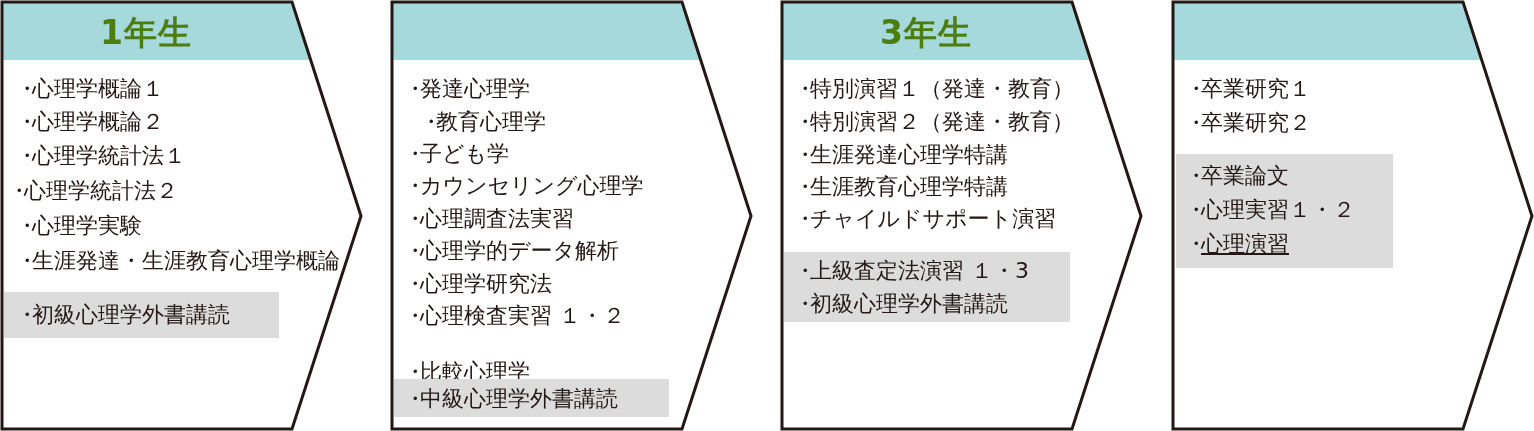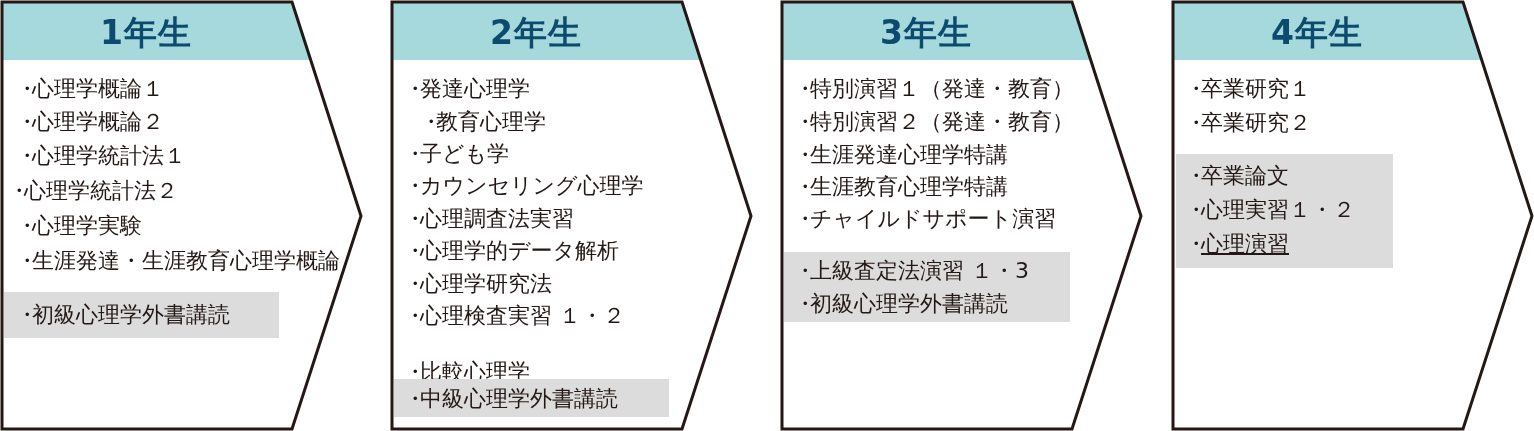--- a/index.html
+++ b/index.html
@@ -2,21 +2,21 @@
 <html><head>
 <meta charset="utf-8">
 <style>
   html, body { margin: 0; padding: 0; background: #ffffff; }
   body { width: 1534px; height: 431px; position: relative; overflow: hidden;
          font-family: "DejaVu Sans", "Liberation Sans", sans-serif; color: #231815; }
   .panel { position: absolute; top: 0; width: 362px; height: 431px; }
   .panel svg { position: absolute; left: 0; top: 0; }
   .header-label { position: absolute; left: 0; top: 6px; width: 292px; height: 54px;
                   line-height: 54px; text-align: center; font-weight: bold; font-size: 33px;
-                  letter-spacing: 1px; color: #0c4a6e; }
+                  letter-spacing: 1px; color: #4d7c0f; }
   .hl { position: absolute; background: #dcdcdc; }
   .item { position: absolute; font-size: 22px; line-height: 33px; white-space: nowrap;
           color: #231815; }
   .item .dot { display: inline-block; width: 16px; }
 </style>
 </head>
 <body>
 
 <div class="panel" style="left:0px;">
   <svg width="364" height="431">
@@ -32,21 +32,20 @@
   <div class="item" style="left:16px;top:209px;"><span class="dot">・</span><span>心理学実験</span></div>
   <div class="hl" style="left:4px;top:292px;width:275px;height:46px;"></div>
   <div class="item" style="left:16px;top:298px;"><span class="dot">・</span><span>初級心理学外書講読</span></div>
 </div>
 
 <div class="panel" style="left:390px;">
   <svg width="364" height="431">
     <polygon points="2,2 292,2 312,60 2,60" fill="#a6d9dc"></polygon>
     <polygon points="2,2 292,2 361,216 292,429 2,429" fill="none" stroke="#231815" stroke-width="3" stroke-linejoin="miter"></polygon>
   </svg>
-  <div class="header-label">2年生</div>
   <div class="item" style="left:14px;top:72px;"><span class="dot">・</span><span>発達心理学</span></div>
   <div class="item" style="left:30px;top:105px;"><span class="dot">・</span><span>教育心理学</span></div>
   <div class="item" style="left:14px;top:137px;"><span class="dot">・</span><span>子ども学</span></div>
   <div class="item" style="left:14px;top:169px;"><span class="dot">・</span><span>カウンセリング心理学</span></div>
   <div class="item" style="left:14px;top:202px;"><span class="dot">・</span><span>心理調査法実習</span></div>
   <div class="item" style="left:14px;top:234px;"><span class="dot">・</span><span>心理学的データ解析</span></div>
   <div class="item" style="left:14px;top:267px;"><span class="dot">・</span><span>心理学研究法</span></div>
   <div class="item" style="left:14px;top:299px;"><span class="dot">・</span><span>心理検査実習 １・２</span></div>
   <div class="item" style="left:14px;top:331px;margin-top:24px;"><span class="dot">・</span><span>比較心理学</span></div>
   <div class="hl" style="left:4px;top:379px;width:275px;height:38px;"></div>
@@ -67,20 +66,19 @@
   <div class="hl" style="left:4px;top:252px;width:286px;height:70px;"></div>
   <div class="item" style="left:14px;top:254px;"><span class="dot">・</span><span>上級査定法演習 １・3</span></div>
   <div class="item" style="left:14px;top:287px;"><span class="dot">・</span><span>初級心理学外書講読</span></div>
 </div>
 
 <div class="panel" style="left:1171px;">
   <svg width="364" height="431">
     <polygon points="2,2 292,2 312,60 2,60" fill="#a6d9dc"></polygon>
     <polygon points="2,2 292,2 361,216 292,429 2,429" fill="none" stroke="#231815" stroke-width="3" stroke-linejoin="miter"></polygon>
   </svg>
-  <div class="header-label">4年生</div>
   <div class="item" style="left:14px;top:72px;"><span class="dot">・</span><span>卒業研究１</span></div>
   <div class="item" style="left:14px;top:106px;"><span class="dot">・</span><span>卒業研究２</span></div>
   <div class="hl" style="left:5px;top:154px;width:217px;height:114px;"></div>
   <div class="item" style="left:14px;top:159px;"><span class="dot">・</span><span>卒業論文</span></div>
   <div class="item" style="left:14px;top:193px;"><span class="dot">・</span><span>心理実習１・２</span></div>
   <div class="item" style="left:14px;top:227px;text-decoration:underline;"><span class="dot">・</span><span>心理演習</span></div>
 </div>
 
 </body></html>

